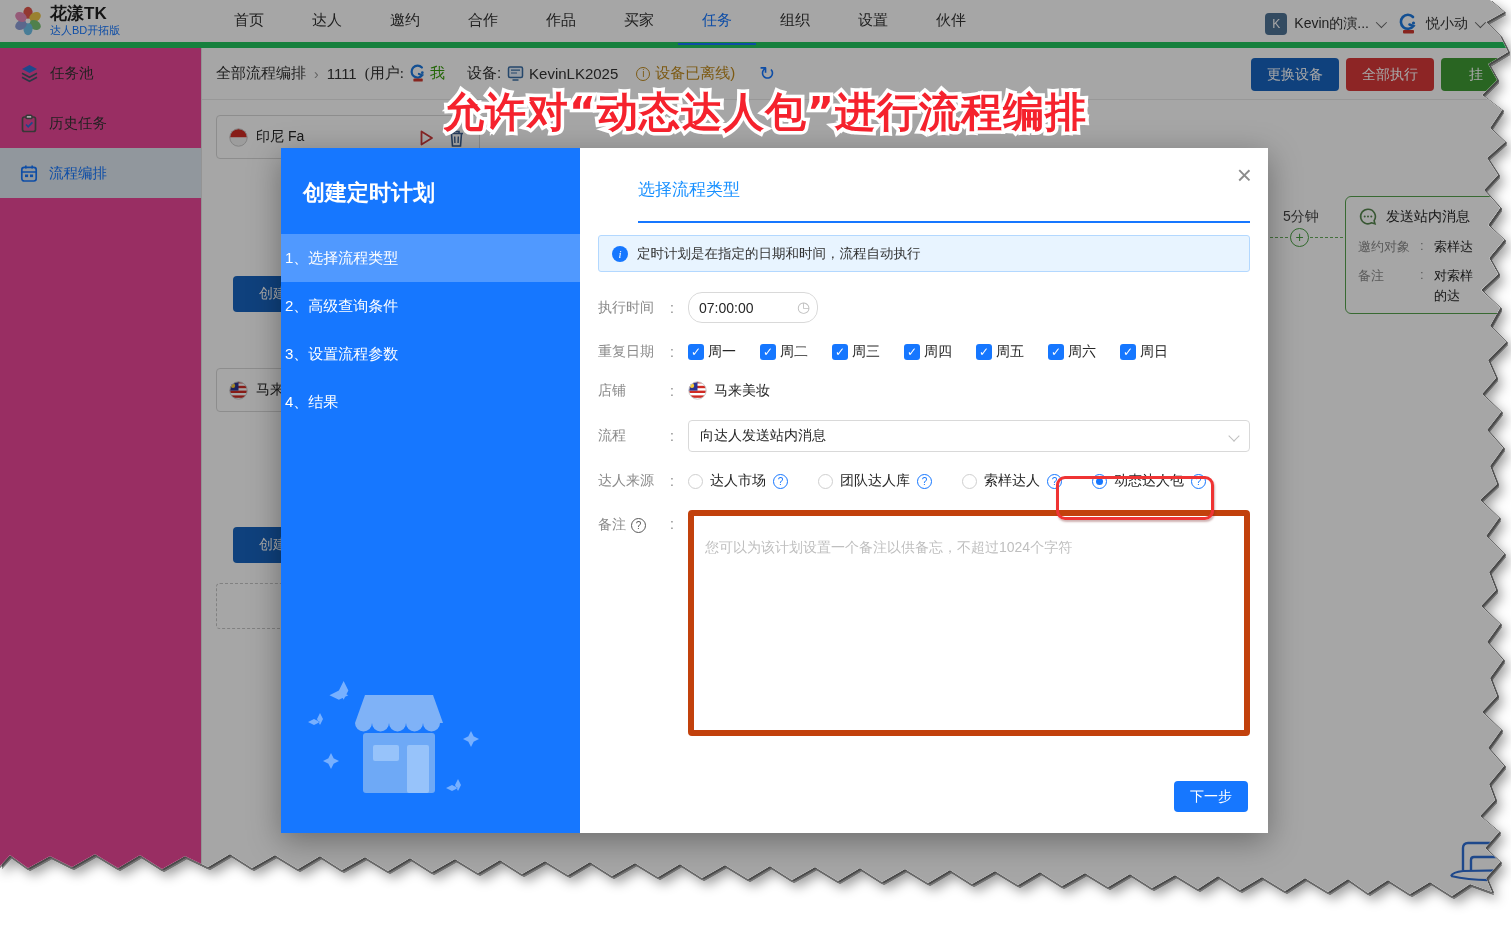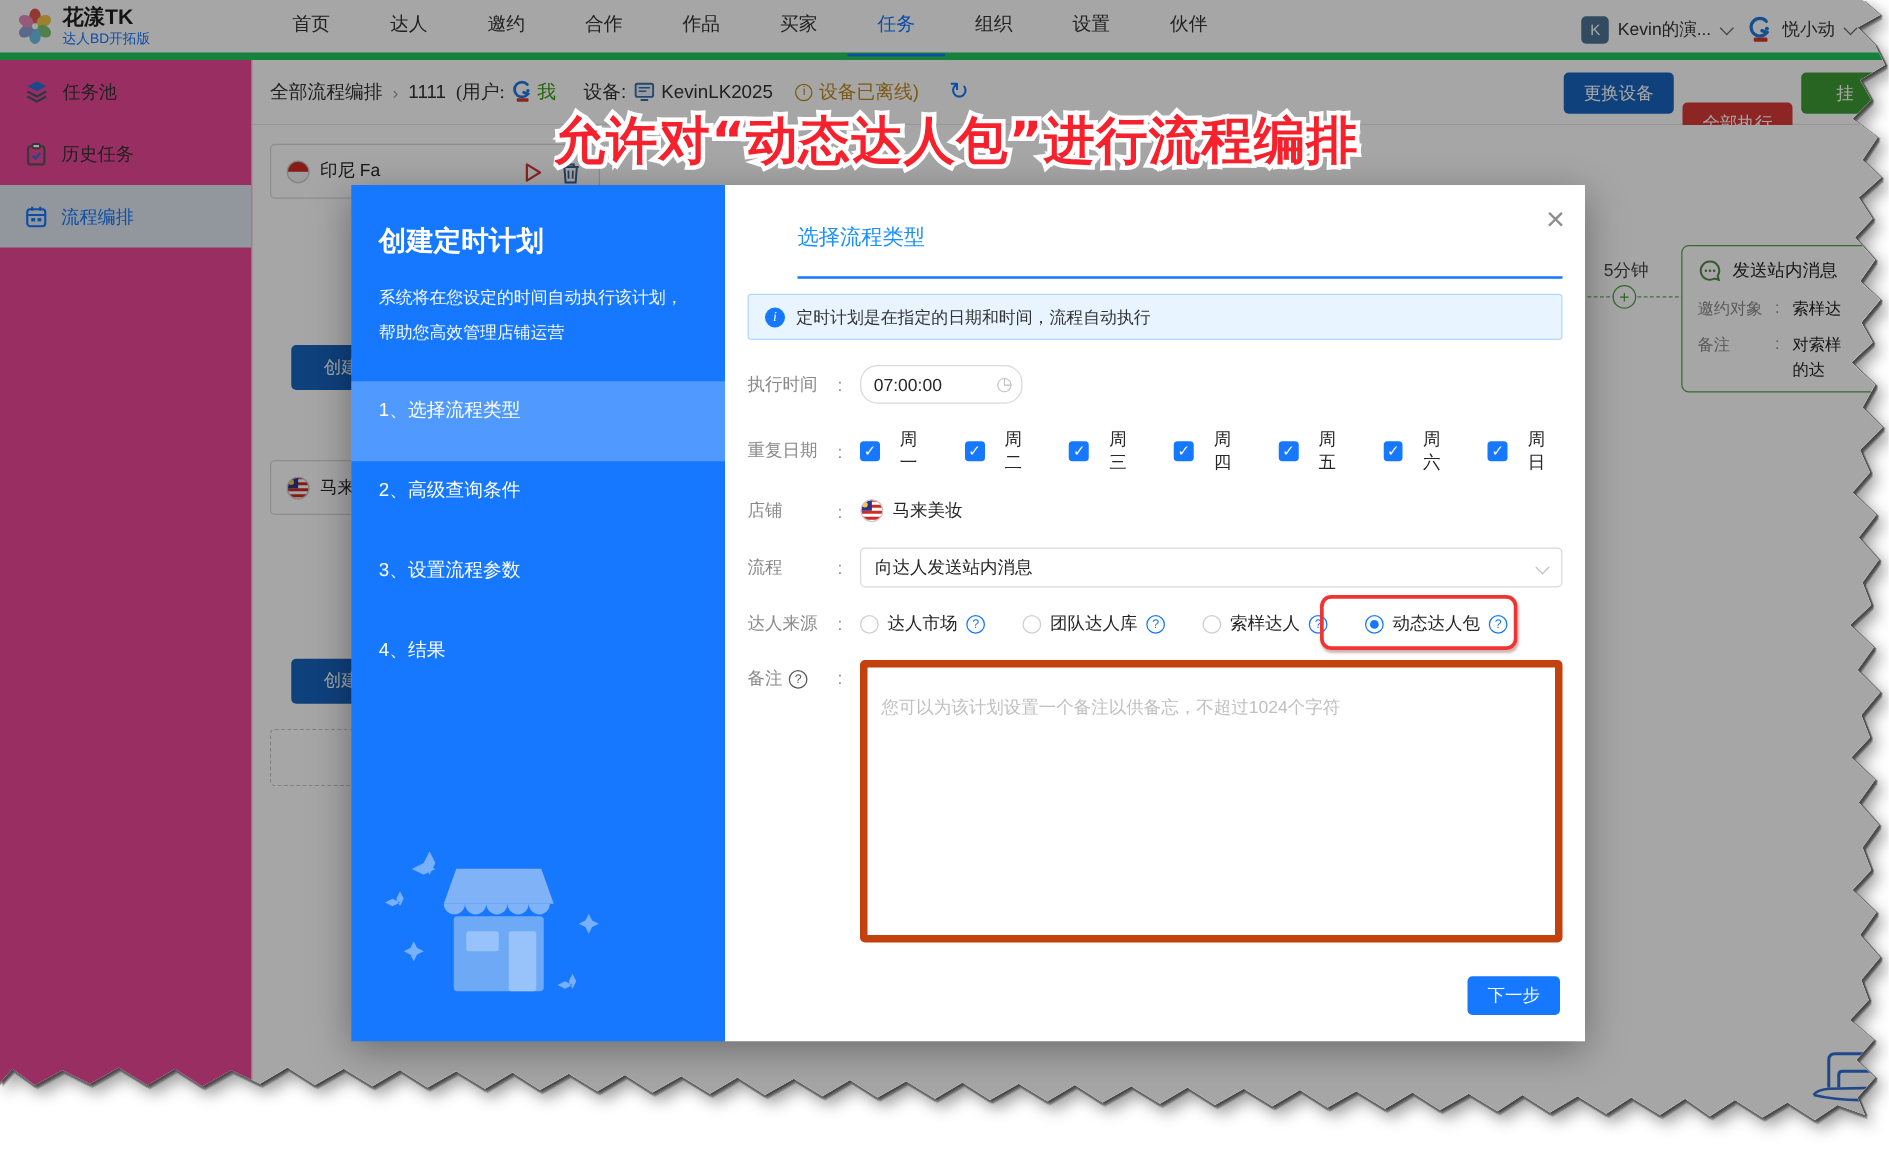--- a/index.html
+++ b/index.html
@@ -34,21 +34,21 @@
   .u-me{ color:#389e0d; margin-left:3px; }
   .dev-label{ margin-left:22px; color:#333; }
   .offline{ color:#c08b1f; margin-left:18px; display:flex; align-items:center; gap:5px; }
   .i-circle{ width:14px; height:14px; border:1.2px solid #c08b1f; border-radius:50%; font-size:10px; color:#c08b1f; display:inline-flex; align-items:center; justify-content:center; }
   .i-circle::after{ content:"i"; }
   .refresh{ color:#1677ff; font-size:19px; margin-left:24px; cursor:pointer; }
   .refresh::after{ content:"\21BB"; }
   .toolbar{ position:absolute; right:0; top:58px; display:flex; gap:7px; }
   .tbtn{ height:33px; border:none; border-radius:4px; color:#fff; font-size:14px; padding:0 16px; cursor:pointer; font-family:inherit; }
   .tbtn.blue{ background:#1764c0; }
-  .tbtn.red{ background:#d93a3a;margin-top:24px; }
+  .tbtn.red{ background:#d93a3a; }
   .tbtn.green{ background:#3f9c35; width:70px; }
 
   
   .content{ position:absolute; left:202px; top:100px; right:0; bottom:0; background:#fff; }
   .flowcard{ position:absolute; background:#fff; border:1px solid #d9d9d9; border-radius:4px; height:44px; display:flex; align-items:center; gap:8px; padding:0 12px; font-size:14px; color:#262626; }
   .c-ind{ left:14px; top:15px; width:264px; }
   .c-mal{ left:14px; top:268px; width:286px; }
   .cardicons{ position:absolute; right:14px; top:0; height:44px; display:flex; align-items:center; gap:13px; }
   .bluebtn{ position:absolute; background:#1764c0; color:#fff; border:none; border-radius:4px; width:80px; height:36px; font-size:14px; font-family:inherit; }
   .b1{ left:31px; top:176px; } .b2{ left:31px; top:427px; }
@@ -66,40 +66,40 @@
   .msg-row2{ margin-top:2px; padding-left:76px; font-size:13px; color:#262626; }
   .laptop{ position:absolute; right:-8px; bottom:28px; }
 
   
   .overlay{ position:absolute; inset:0; background:rgba(0,0,0,.35); z-index:50; }
   .modal{ position:absolute; left:281px; top:148px; width:987px; height:685px; z-index:60; display:flex; box-shadow:0 8px 30px rgba(0,0,0,.35); }
   .m-left{ width:299px; background:#1677ff; color:#fff; position:relative; flex-shrink:0; }
   .m-title{ font-size:22px; font-weight:bold; padding:30px 22px 0 22px; }
   .m-desc{ font-size:13.5px; line-height:2.05; padding:16px 22px 0 22px; color:rgba(255,255,255,.96); }
   .steps{ margin-top:26px; }
-  .step{ height:64px; line-height:48px; padding-left:22px; font-size:15px; cursor:pointer; }
+  .step{ height:48px; line-height:48px; padding-left:4px; font-size:15px; cursor:pointer; }
   .step.active{ background:rgba(255,255,255,.25); }
   .illus{ position:absolute; left:18px; bottom:12px; }
   .m-right{ flex:1; background:#fff; position:relative; padding:0 18px; }
   .close-x{ position:absolute; right:16px; top:14px; font-size:20px; color:#8c8c8c; cursor:pointer; line-height:1; }
   .close-x::after{ content:"\00D7"; font-size:26px; }
   .p-title{ font-size:17px; color:#1890ff; padding-top:30px; padding-bottom:20px; border-bottom:2px solid #1677ff;margin-left:40px; }
   .infobox{ margin-top:12px; background:#e8f4ff; border:1px solid #b3d8ff; border-radius:3px; height:37px; display:flex; align-items:center; gap:9px; padding:0 13px; font-size:13.5px; color:#333; }
   .info-i{ width:16px; height:16px; background:#1677ff; border-radius:50%; color:#fff; font-size:11px; display:inline-flex; align-items:center; justify-content:center; flex-shrink:0; }
   .info-i::after{ content:"i"; font-style:italic; font-family:"Liberation Serif",serif; }
   .frow{ display:flex; align-items:center; margin-top:20px; font-size:14px; }
   .frow.top{ align-items:flex-start; }
   .flabel{ width:72px; color:#8a8a8a; flex-shrink:0; display:flex; align-items:center; gap:5px; }
   .fcolon{ width:18px; color:#8a8a8a; flex-shrink:0; }
   .time-wrap{ position:relative; width:130px; }
   .time-input{ width:130px; height:31px; border:1px solid #d9d9d9; border-radius:14px; padding:0 10px; font-size:14px; color:#262626; font-family:inherit; }
   .clock{ position:absolute; right:8px; top:6px; color:#bfbfbf; font-size:15px; }
   .clock::after{ content:"\25F7"; }
   .days{ display:flex; gap:24px; }
-  .day{ display:flex; align-items:center; gap:16px; color:#262626; cursor:pointer; }
+  .day{ display:flex; align-items:center; gap:4px; color:#262626; cursor:pointer; }
   .cb{ width:16px; height:16px; background:#1677ff; border-radius:3px; color:#fff; font-size:12px; display:inline-flex; align-items:center; justify-content:center; }
   .cb::after{ content:"\2713"; }
   .shopline{ display:flex; align-items:center; gap:7px; color:#262626; }
   .selectbox{ flex:1; height:32px; border:1px solid #d9d9d9; border-radius:4px; display:flex; align-items:center; padding:0 11px; color:#262626; position:relative; cursor:pointer; }
   .sel-chev{ position:absolute; right:11px; top:11px; width:8px; height:8px; border-right:1.4px solid #bfbfbf; border-bottom:1.4px solid #bfbfbf; transform:rotate(45deg); }
   .srcs{ display:flex; align-items:center; gap:30px; }
   .src{ display:flex; align-items:center; gap:7px; cursor:pointer; color:#262626; }
   .radio{ width:15px; height:15px; border:1.4px solid #cfcfcf; border-radius:50%; background:#fff; position:relative; }
   .radio.sel{ border-color:#1677ff; }
   .radio.sel::after{ content:""; position:absolute; left:3px; top:3px; width:7px; height:7px; border-radius:50%; background:#1677ff; }
@@ -336,24 +336,20 @@
         <path d="M10 42 q29 7 68 2 M10 42 q2 -4 12 -5 l54 -1 q6 2 2 6" fill="none" stroke="#2f6fd6" stroke-width="2.2"></path>
       </svg>
     </span>
   </div>
 
   <div class="overlay"></div>
 
   <div class="modal">
     <div class="m-left">
       <div class="m-title">创建定时计划</div>
-      <div class="m-desc">
-        <span>系统将在您设定的时间自动执行该计划，</span><br>
-        <span>帮助您高效管理店铺运营</span>
-      </div>
       <div class="steps">
         <div class="step active">1、选择流程类型</div>
         <div class="step">2、高级查询条件</div>
         <div class="step">3、设置流程参数</div>
         <div class="step">4、结果</div>
       </div>
       <span class="illus ic">
         <svg width="200" height="160" viewBox="0 0 200 160">
           <g fill="rgba(255,255,255,0.42)">
             <path d="M38 28 l4.5 9 4.5 -9 -4.5 -9 Z M38 28 l-9 4.5 9 4.5 9 -4.5 Z" transform="scale(1.05)"></path>

